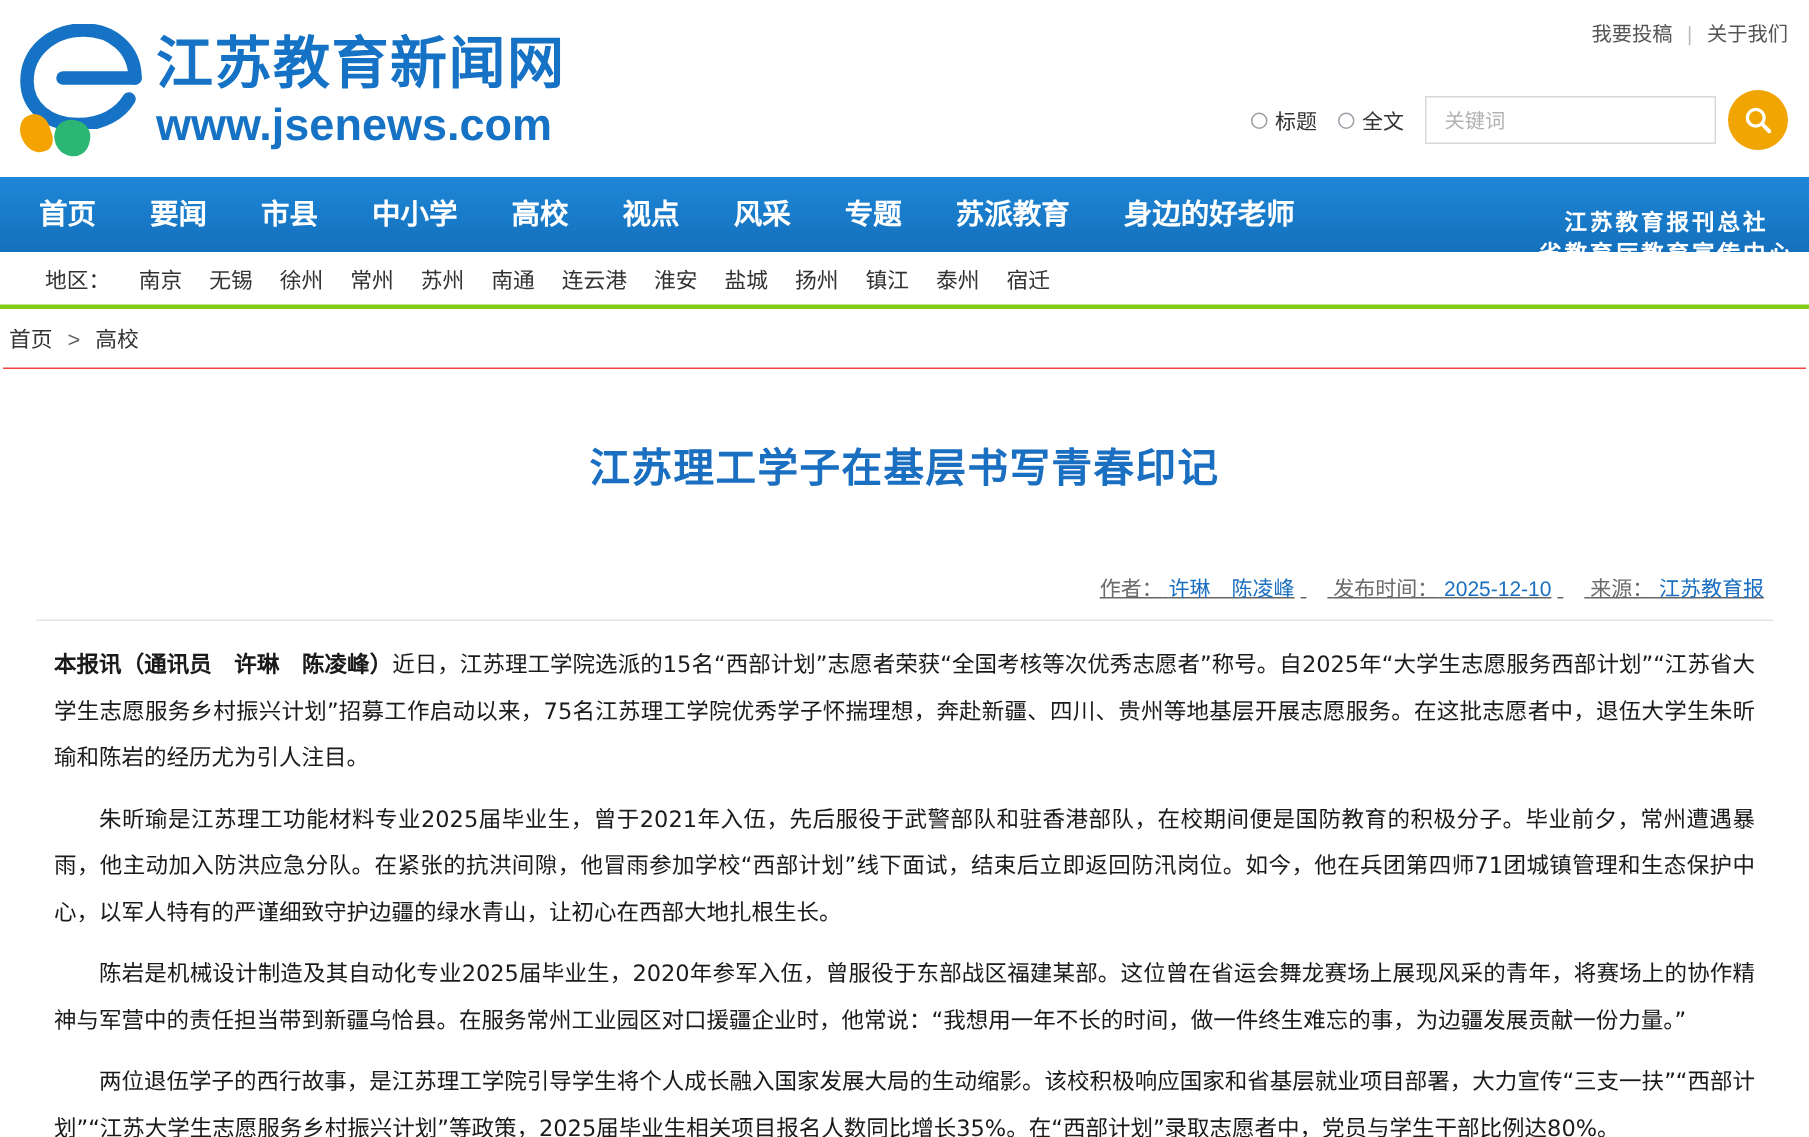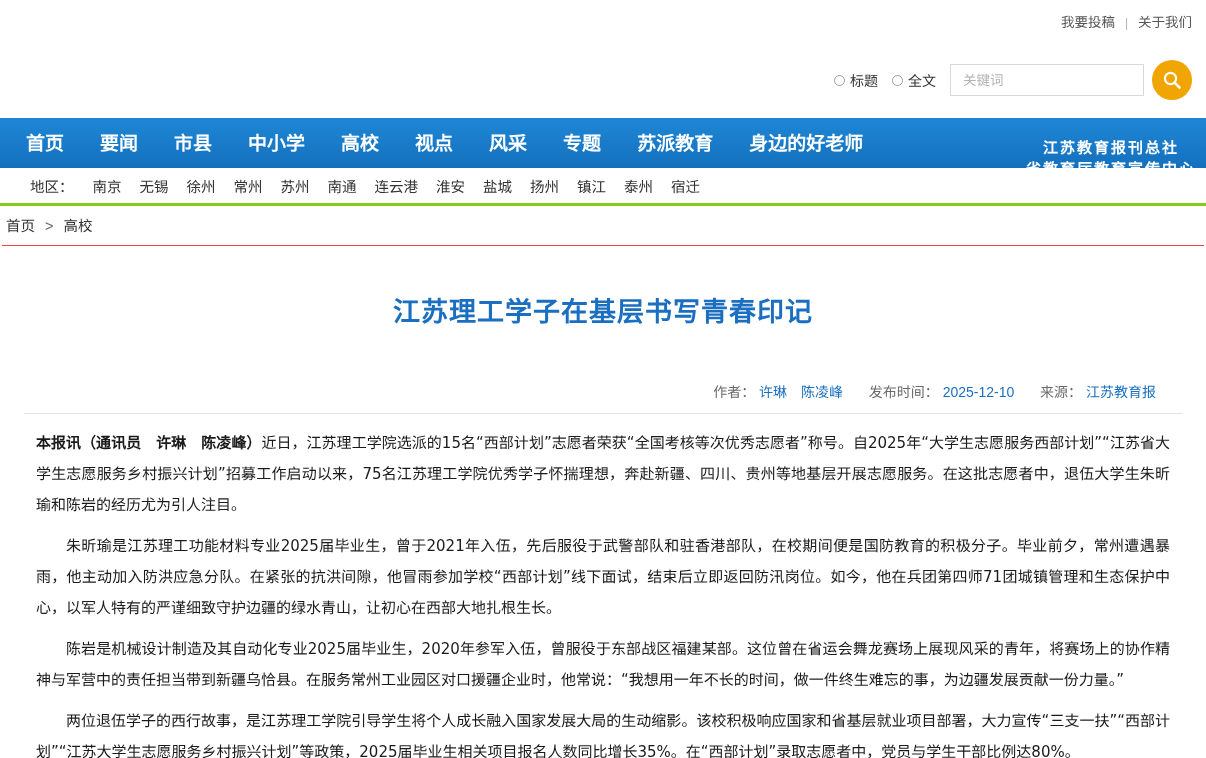--- a/index.html
+++ b/index.html
@@ -124,21 +124,22 @@
 
   
   .article { padding: 0 22px; }
   .title {
     text-align: center; color: #1b6fc0; font-size: 27px; font-weight: 700;
     margin: 44px 0 0; font-family: "DejaVu Sans", sans-serif;
     letter-spacing: 1px;
   }
   .meta {
     text-align: right; font-size: 14px; color: #666;
-    margin: 52px 24px 0 0;
+    margin: 52px 4px 0 0;
+    text-decoration: underline;
   }
   .meta .lbl { color: #6b6b6b; }
   .meta .val-link { color: #1b6fc0; margin-right: 4px; }
   .meta .gap { display: inline-block; width: 14px; }
   .rule { border-top: 1px solid #e3e3e3; margin: 12px 2px 0; }
 
   .body-text { padding: 14px 14px 0 14px; }
   .body-text p {
     font-size: 15px; line-height: 31px; color: #1a1a1a; margin: 0 0 10px;
     text-align: justify; text-indent: 2em;
@@ -147,20 +148,34 @@
   .body-text p.first { text-indent: 0; }
   .body-text p.first .lead { font-weight: 700; margin-top: 48px; }
 </style>
 </head>
 <body>
 
 <div class="page">
 
   <div class="topbar">
 
+    <div class="logo-wrap">
+      <div class="logo-mark">
+        <svg class="logo-e" viewBox="0 0 84 70">
+          <path d="M78 36 C78 16 62 4 44 4 C22 4 6 19 6 38 C6 55 20 67 40 67 C56 67 68 60 74 50" fill="none" stroke="#1572c4" stroke-width="9" stroke-linecap="round"></path>
+          <path d="M30 36 L78 36" fill="none" stroke="#1572c4" stroke-width="9" stroke-linecap="round"></path>
+        </svg>
+        <div class="logo-dot1"></div>
+        <div class="logo-dot2"></div>
+      </div>
+      <div class="logo-text">
+        <div class="logo-cn">江苏教育新闻网</div>
+        <div class="logo-en">www.jsenews.com</div>
+      </div>
+    </div>
 
     <div class="top-right">
       <div class="top-links">
         <a href="#">我要投稿</a>
         <span class="sep">|</span>
         <a href="#">关于我们</a>
       </div>
 
       <div class="search-row">
         <div class="radio-group">

